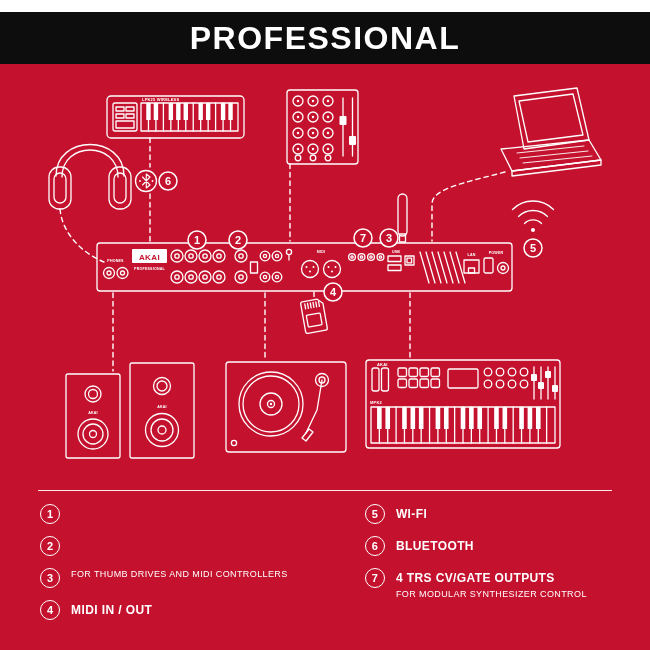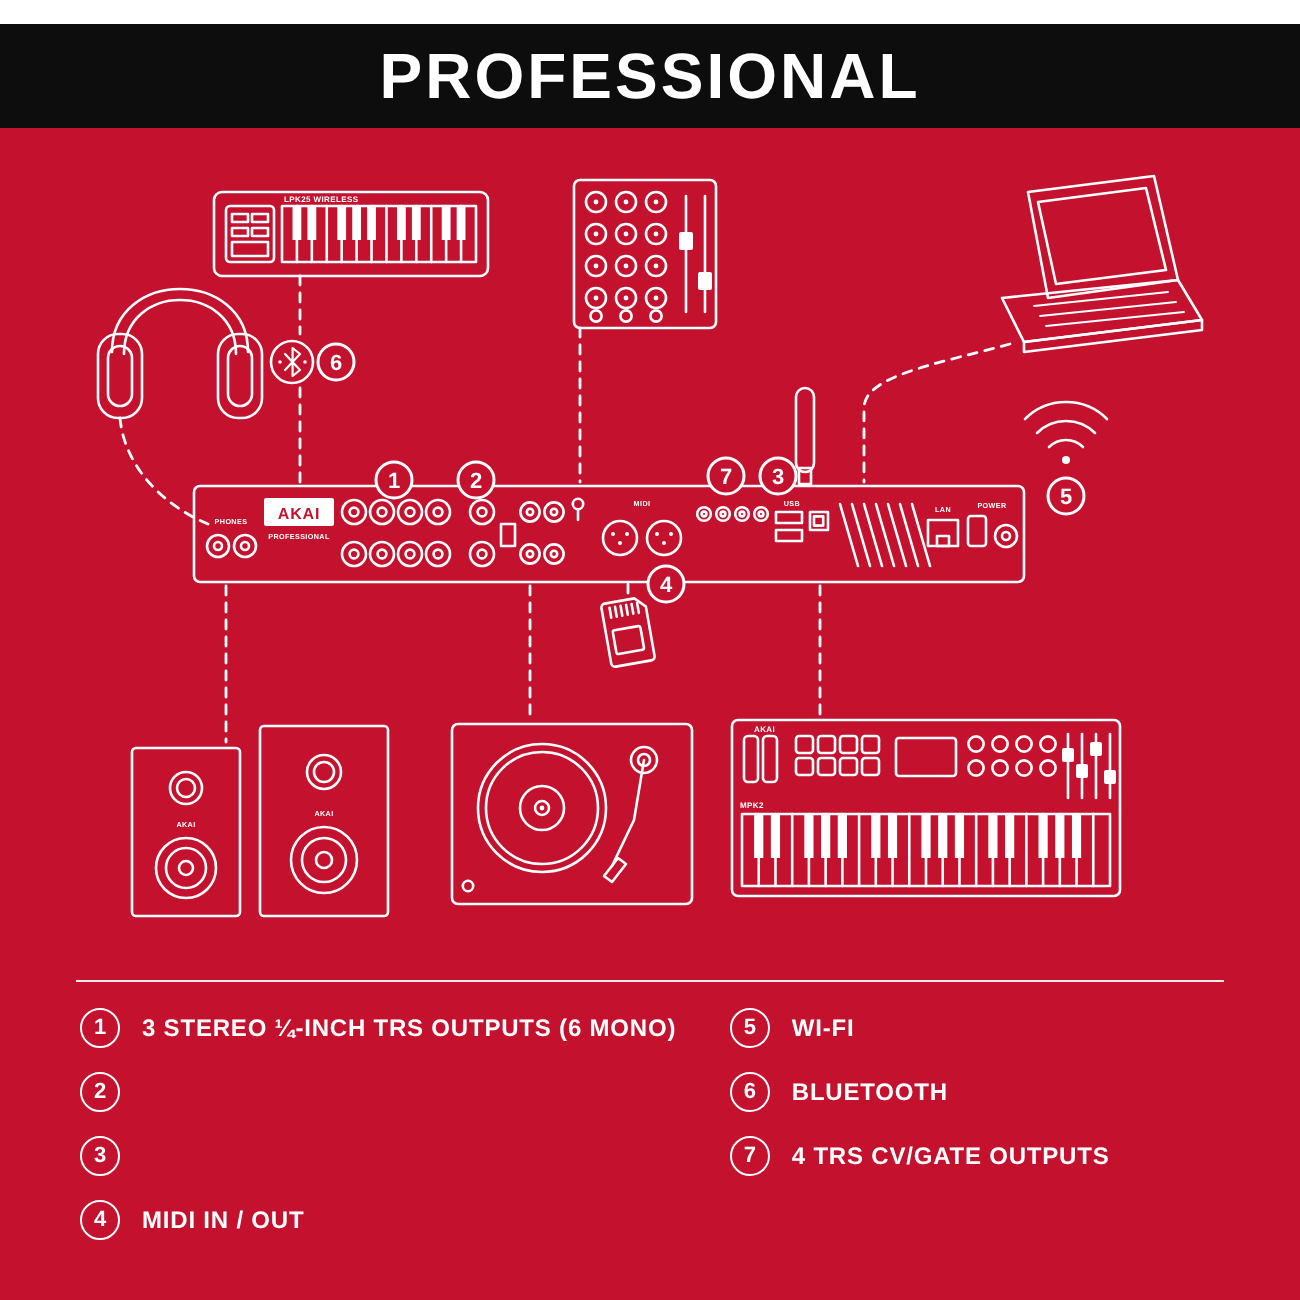--- a/index.html
+++ b/index.html
@@ -417,33 +417,30 @@
         </g>
     </g>
   </svg>
 
   <div class="divider"></div>
 
   <div class="legend">
     <div class="col col-left">
   <div class="legend-item">
     <span class="num">1</span>
-    <span class="txt">
-      <span class="title">3 STEREO ¼-INCH TRS OUTPUTS (6 MONO)</span>
-
-    </span>
   </div>
 
   <div class="legend-item">
     <span class="num">2</span>
   </div>
 
   <div class="legend-item">
     <span class="num">3</span>
     <span class="txt">
+      <span class="sub">FOR THUMB DRIVES AND MIDI CONTROLLERS</span>
     </span>
   </div>
 
   <div class="legend-item">
     <span class="num">4</span>
     <span class="txt">
       <span class="title">MIDI IN / OUT</span>
 
     </span>
   </div>
@@ -462,17 +459,18 @@
     <span class="txt">
       <span class="title">BLUETOOTH</span>
 
     </span>
   </div>
 
   <div class="legend-item">
     <span class="num">7</span>
     <span class="txt">
       <span class="title">4 TRS CV/GATE OUTPUTS</span>
+      <span class="sub">FOR MODULAR SYNTHESIZER CONTROL</span>
     </span>
   </div>
 </div>
   </div>
 </div>
 
 </body></html>

